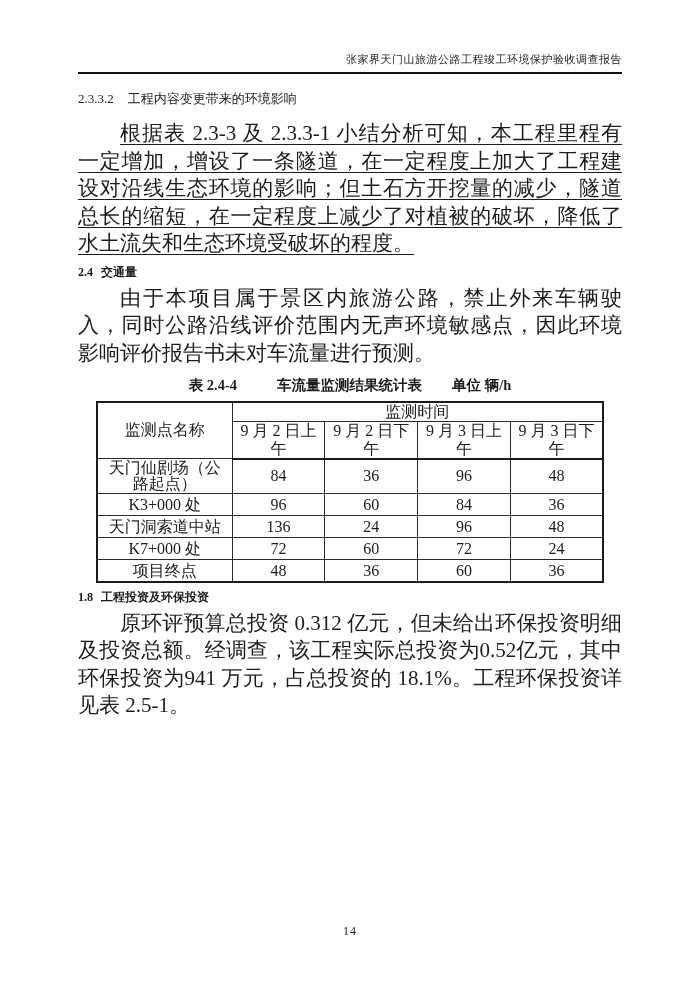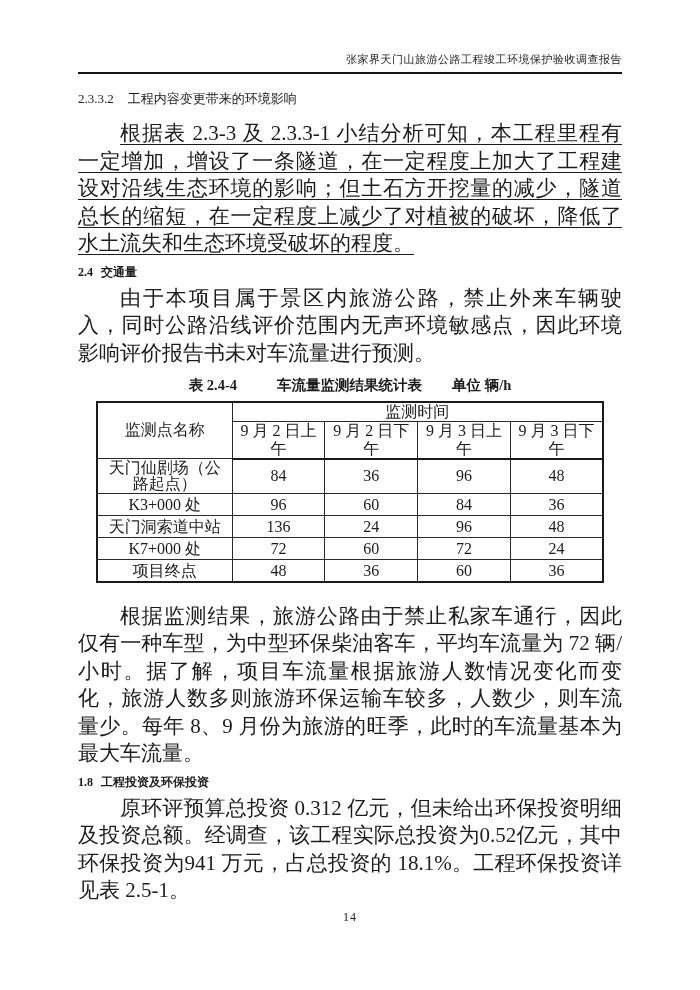--- a/index.html
+++ b/index.html
@@ -97,21 +97,21 @@
   td.cell-site-head { border-right: 2px solid #1a1a1a; border-bottom: 2px solid #1a1a1a; }
   tr.subhead th { border-bottom: 2px solid #1a1a1a; }
   td.cell-site { border-right: 2px solid #1a1a1a; }
   tr.data-row td { height: 22px; line-height: 17px; }
   tr.data-row.tall td { height: 32px; line-height: 16px; padding-top: 1px; padding-bottom: 1px; }
 
   
   .page-number {
     position: absolute;
     left: 0; right: 0;
-    bottom: 46px;
+    bottom: 32px;
     text-align: center;
     font-size: 12px;
     letter-spacing: 1px;
     color: #222;
   }
 </style>
 </head>
 <body>
 
 <div class="page">
@@ -187,21 +187,20 @@
         <tr class="data-row">
           <td class="cell-site">项目终点</td>
           <td>48</td>
           <td>36</td>
           <td>60</td>
           <td>36</td>
         </tr>
       </tbody>
     </table>
 
-    <p class="body-para mt20">根据监测结果，旅游公路由于禁止私家车通行，因此仅有一种车型，为中型环保柴油客车，平均车流量为 72 辆/小时。据了解，项目车流量根据旅游人数情况变化而变化，旅游人数多则旅游环保运输车较多，人数少，则车流量少。每年 8、9 月份为旅游的旺季，此时的车流量基本为最大车流量。</p>
 
     <div class="h-bold">
       <span class="h-num">1.8</span><span class="h-title">工程投资及环保投资</span>
     </div>
 
     <p class="body-para mt4">原环评预算总投资 0.312 亿元，但未给出环保投资明细及投资总额。经调查，该工程实际总投资为0.52亿元，其中环保投资为941 万元，占总投资的 18.1%。工程环保投资详见表 2.5-1。</p>
 
   </div>
 
   <div class="page-number">14</div>

